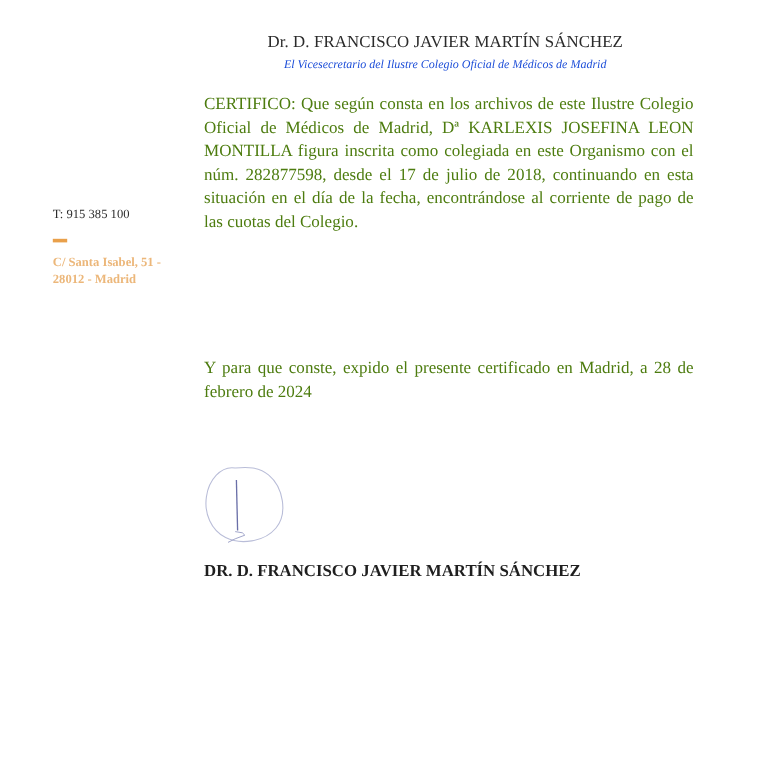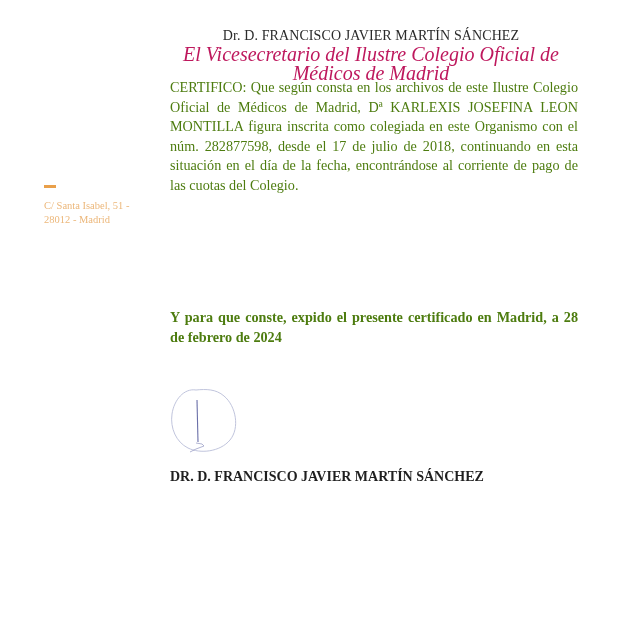--- a/index.html
+++ b/index.html
@@ -25,61 +25,62 @@
     .header .name {
       font-family: "Liberation Serif", serif;
       font-size: 14px;
       line-height: 18px;
       color: #2b2b2b;
       letter-spacing: 0.1px;
     }
     .header .role {
       font-family: "Liberation Serif", serif;
       font-style: italic;
-      font-size: 20px;
+      font-size: 10px;
       line-height: 19px;
-      color: #be185d;
+      color: #1d4ed8;
     }
     .sidebar {
       position: absolute;
       left: 44px;
       top: 173px;
       width: 120px;
       font-family: "Liberation Serif", serif;
       font-size: 10.5px;
       line-height: 14px;
       color: #2b2b2b;
     }
     .sidebar .bar {
       width: 12px;
       height: 3px;
       background: #e9a04a;
       margin-top: 12px;
       margin-bottom: 11px;
     }
     .sidebar .address {
       color: #ecb77a;
+      font-weight: bold;
     }
     .body {
       position: absolute;
       left: 170px;
       width: 408px;
       top: 78px;
       font-family: "Liberation Serif", serif;
       font-size: 14.2px;
       line-height: 19.5px;
       color: #4d7c0f;
     }
     .body p {
       margin: 0;
       text-align: justify;
     }
     .p1 { }
     .p2 { margin-top: 19px !important; }
-    .p3 { position: absolute; top: 230px; left: 0; width: 408px; font-weight: bold; }
+    .p3 { position: absolute; top: 220px; left: 0; width: 408px; }
     .signature {
       position: absolute;
       left: 166px;
       top: 386px;
       width: 76px;
       height: 72px;
     }
     .signer {
       position: absolute;
       left: 170px;
@@ -93,20 +94,21 @@
   </style>
 </head>
 <body>
 
 <div class="header">
   <div class="name">Dr. D. FRANCISCO JAVIER MARTÍN SÁNCHEZ</div>
   <div class="role">El Vicesecretario del Ilustre Colegio Oficial de Médicos de Madrid</div>
 </div>
 
 <div class="sidebar">
+  <div>T: 915 385 100</div>
   <div class="bar"></div>
   <div class="address">C/ Santa Isabel, 51 -</div>
   <div class="address">28012 - Madrid</div>
 </div>
 
 <div class="body">
   <p class="p1">CERTIFICO: Que según consta en los archivos de este Ilustre Colegio Oficial de Médicos de Madrid, Dª KARLEXIS JOSEFINA LEON MONTILLA figura inscrita como colegiada en este Organismo con el núm. 282877598, desde el 17 de julio de 2018, continuando en esta situación en el día de la fecha, encontrándose al corriente de pago de las cuotas del Colegio.</p>
   <p class="p3">Y para que conste, expido el presente certificado en Madrid, a 28 de febrero de 2024</p>
 </div>
 

